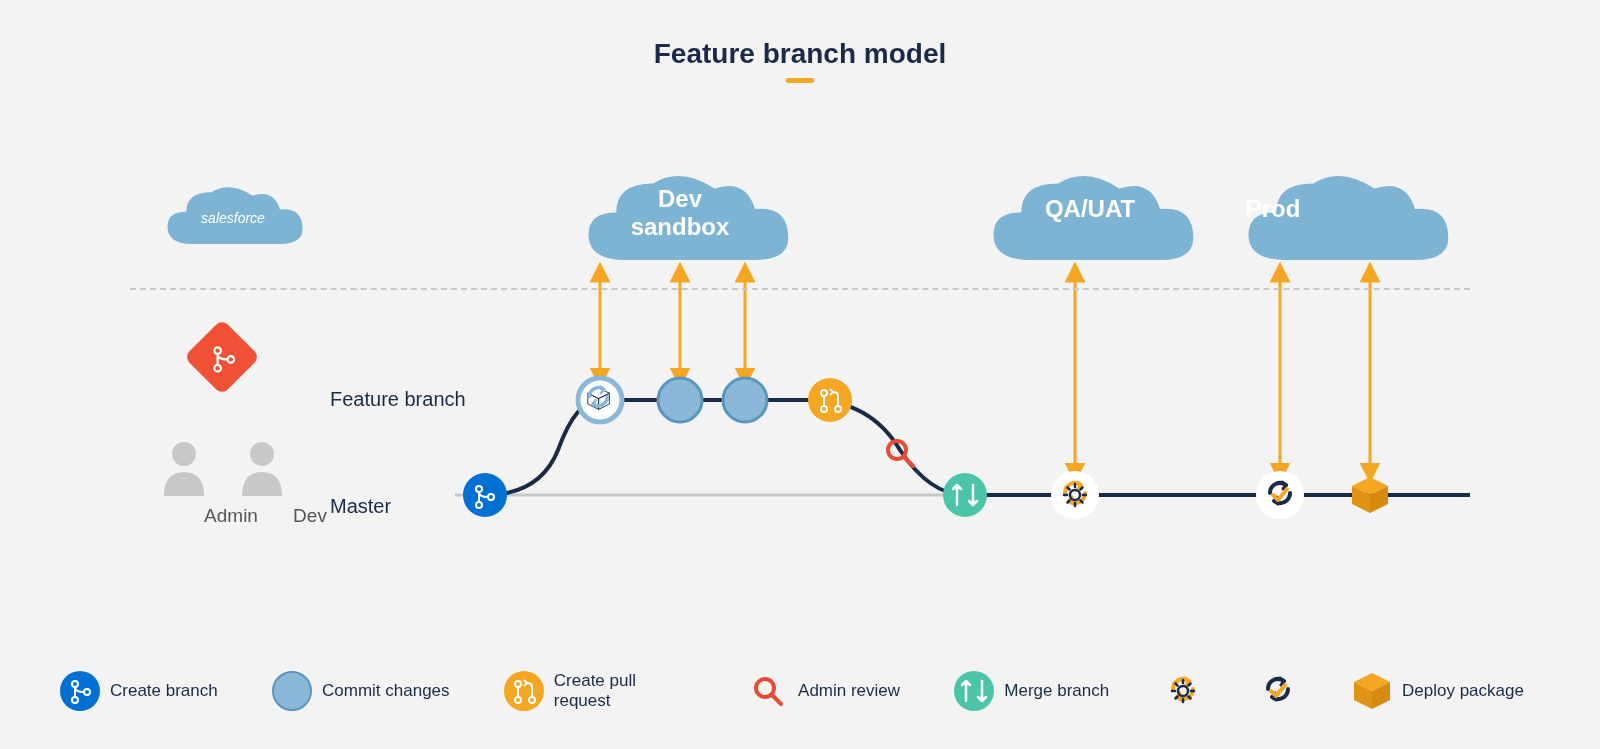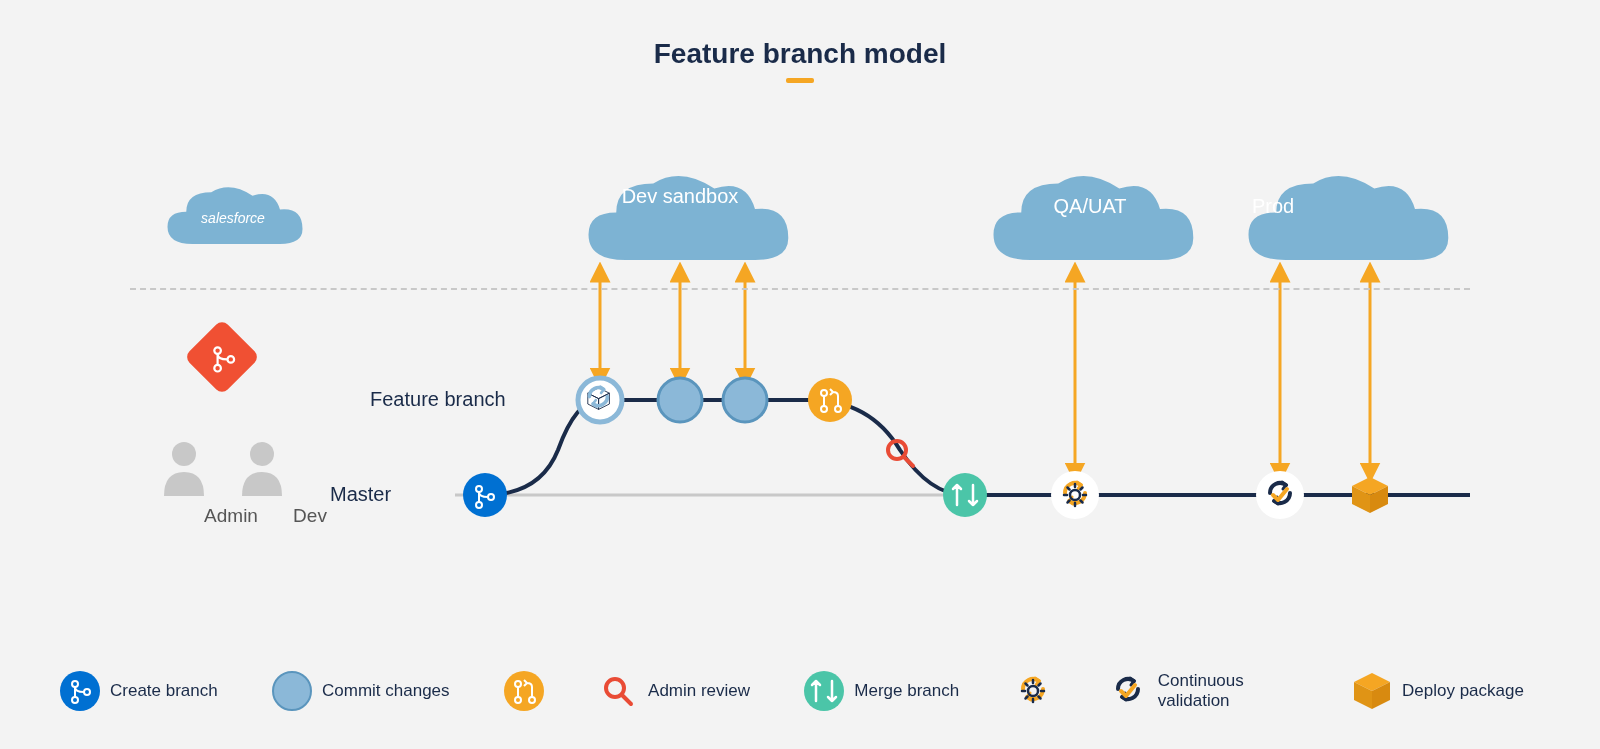--- a/index.html
+++ b/index.html
@@ -13,21 +13,21 @@
     --grey:#c8c8c8;
     --git:#f05033;
     --bg:#f3f3f3;
   }
   html,body{margin:0;padding:0;background:var(--bg);font-family:Helvetica,Arial,sans-serif;color:var(--navy);}
   .page{width:1600px;height:749px;position:relative;overflow:hidden;}
   .title{position:absolute;left:0;right:0;top:38px;text-align:center;font-size:28px;font-weight:700;color:var(--navy);}
   .title-underline{position:absolute;left:50%;top:78px;width:28px;height:5px;background:var(--orange);transform:translateX(-50%);border-radius:2px;}
   
   .cloud{position:absolute;fill:var(--blue-cloud);}
-  .cloud-label{position:absolute;color:#fff;font-weight:400;font-size:20px;text-align:center;}
+  .cloud-label{position:absolute;color:#fff;font-weight:700;font-size:24px;text-align:center;}
   
   .divider{position:absolute;left:130px;right:130px;top:288px;border-top:2px dashed var(--grey);}
   .person-label{font-size:19px;color:#555;text-align:center;margin-left:44px;}
   
   .branch-label{position:absolute;font-size:20px;color:var(--navy);}
   
   .diagram-svg{position:absolute;inset:0;width:1600px;height:749px;}
   
   .legend{position:absolute;left:60px;right:76px;bottom:38px;display:flex;justify-content:space-between;align-items:center;gap:8px;}
   .legend-item{display:flex;align-items:center;gap:10px;flex:0 0 auto;}
@@ -191,22 +191,22 @@
     </g>
   </svg>
 
   <div class="cloud-label" style="left:178px;top:210px;width:110px;font-size:14px;font-weight:400;font-style:italic;">salesforce</div>
   <div class="cloud-label" style="left:620px;top:185px;width:120px;">Dev sandbox</div>
   <div class="cloud-label" style="left:1030px;top:195px;width:120px;">QA/UAT</div>
   <div class="cloud-label" style="left:1213px;top:195px;width:120px;">Prod</div>
 
   <div class="divider"></div>
 
-  <div class="branch-label" style="left:330px;top:388px;margin-left:40px;">Feature branch</div>
-  <div class="branch-label" style="left:330px;top:483px;text-align:right;">Master</div>
+  <div class="branch-label" style="left:330px;top:388px;">Feature branch</div>
+  <div class="branch-label" style="left:330px;top:495px;text-align:right;">Master</div>
 
   <div class="person-label" style="position:absolute;left:152px;top:505px;width:70px;">Admin</div>
   <div class="person-label" style="position:absolute;left:236px;top:505px;width:60px;">Dev</div>
 
   <div class="legend">
     <div class="legend-item">
       <svg class="lic" viewBox="0 0 40 40">
           <circle cx="20" cy="20" r="20" fill="#0070d2"></circle>
           <g transform="translate(9 7) scale(1.0)">
             <use href="#branchGlyph"></use>
@@ -220,20 +220,21 @@
         </svg>
       <div class="label">Commit changes</div>
     </div>
     <div class="legend-item">
       <svg class="lic" viewBox="0 0 40 40">
           <circle cx="20" cy="20" r="20" fill="#f5a623"></circle>
           <g transform="translate(8 7)">
             <use href="#prGlyph"></use>
           </g>
         </svg>
+      <div class="label">Create pull request</div>
     </div>
     <div class="legend-item">
       <svg class="lic" viewBox="0 0 40 40">
           <g transform="translate(5 5)">
             <use href="#magGlyph"></use>
           </g>
         </svg>
       <div class="label">Admin review</div>
     </div>
     <div class="legend-item">
@@ -257,21 +258,20 @@
     </div>
     <div class="legend-item">
       <svg class="lic" viewBox="0 0 40 40">
           <g transform="translate(4 4)" stroke="#1a2b49">
             <use href="#cycleArrows"></use>
           </g>
           <g transform="translate(6 6)">
             <use href="#checkGlyph"></use>
           </g>
         </svg>
-      <div class="label">Continuous validation</div>
     </div>
     <div class="legend-item">
       <svg class="lic" viewBox="0 0 40 40">
           <use href="#cubeSolid"></use>
         </svg>
       <div class="label">Deploy package</div>
     </div>
   </div>
 </div>
 

